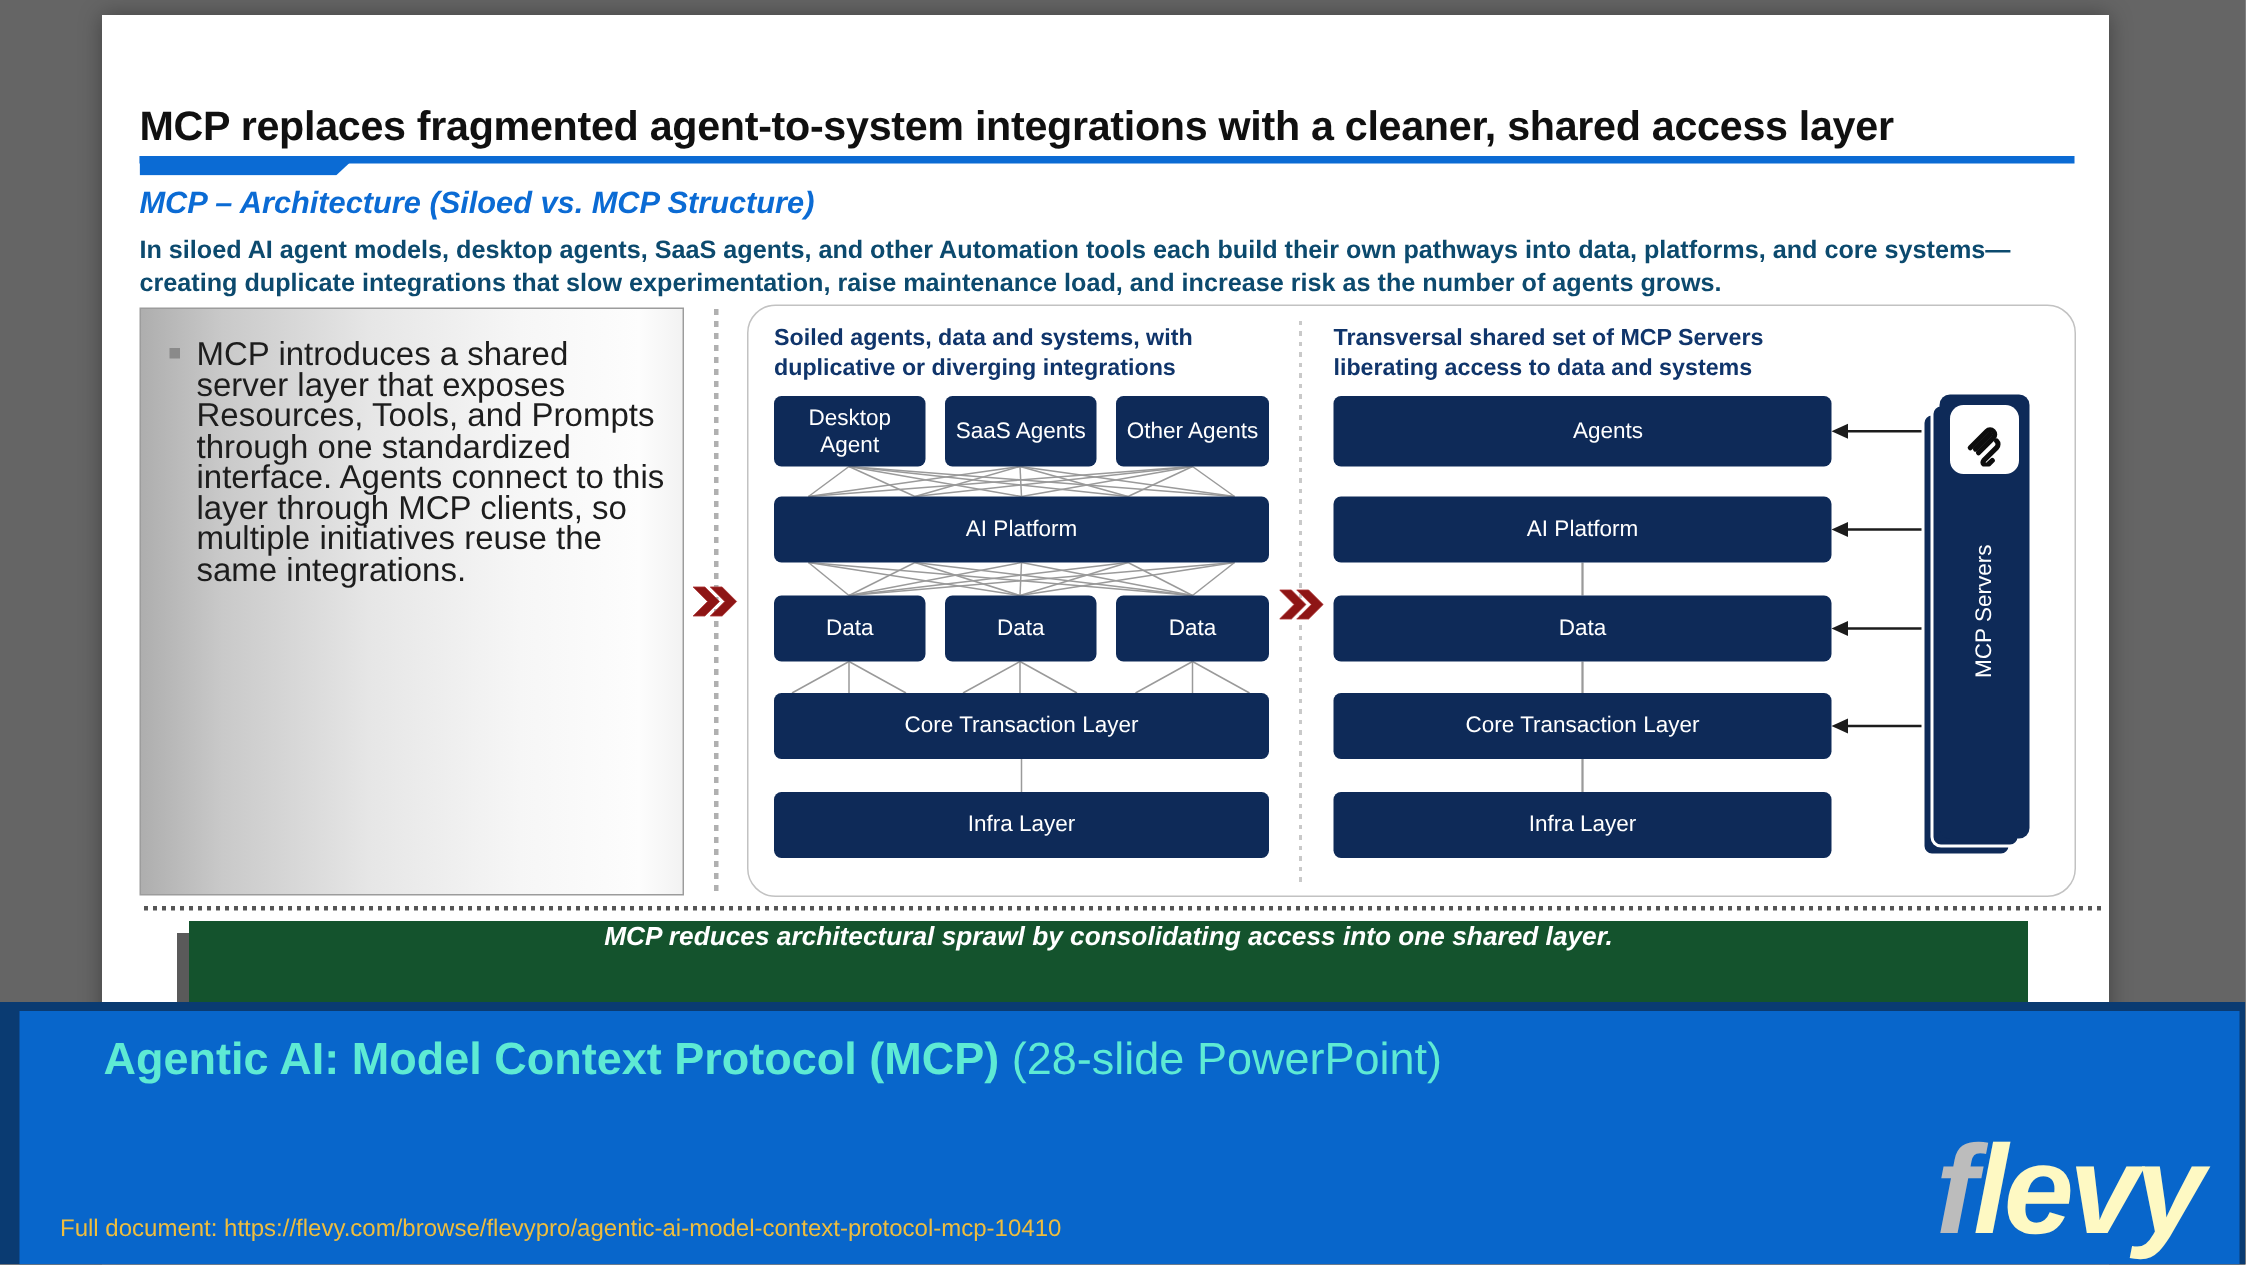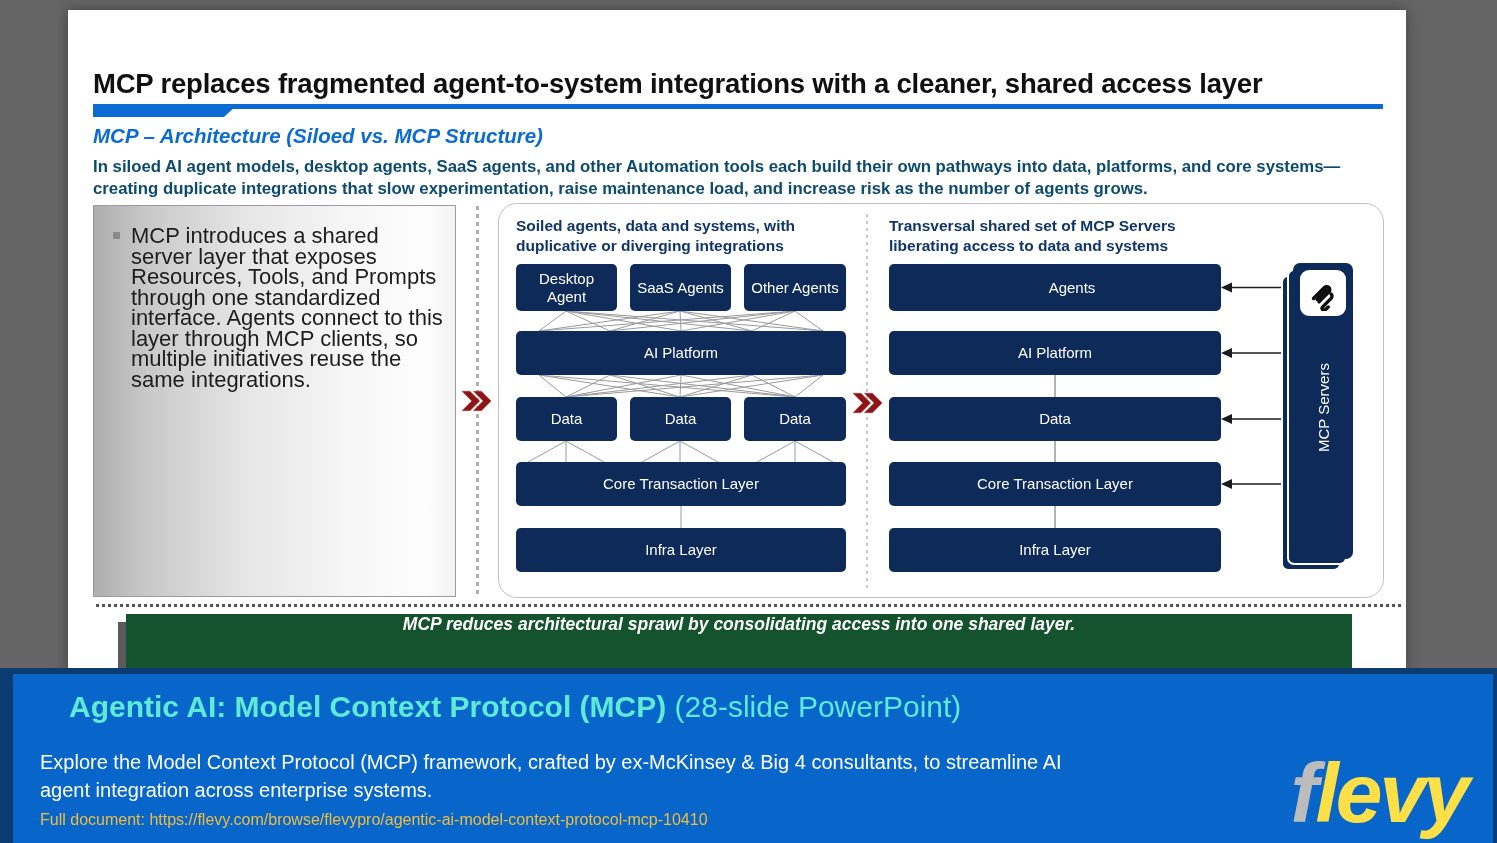--- a/index.html
+++ b/index.html
@@ -55,21 +55,21 @@
   
   .footer{position:absolute;left:0;top:668px;width:1497px;height:175px;background:#0a3b72;}
   .footer-inner{position:absolute;left:13px;top:6px;right:4px;bottom:0;background:#0866cb;}
   .f-title{position:absolute;left:41px;top:16px;color:#5eead4;font-size:30px;margin-left:15px;}
   .f-title .b{font-weight:bold;}
   .f-desc{position:absolute;left:27px;top:74px;width:1030px;color:#fff;font-size:20px;line-height:28px;}
   .f-link{position:absolute;left:27px;top:137px;font-size:16px;color:#eebd3e;}
   .f-link a{color:#eebd3e;text-decoration:none;}
   .f-logo{position:absolute;right:26px;bottom:8px;font-size:84px;font-weight:bold;font-style:italic;letter-spacing:-3px;line-height:1;}
   .f-logo .lf{color:#bcbcbc;}
-  .f-logo .lrest{color:#fde047;}
+  .f-logo .lrest{color:#fef9c3;}
 </style>
 </head>
 <body>
 
 <div id="page">
 
   <div class="slide">
 
     <div class="slide-title">MCP replaces fragmented agent-to-system integrations with a cleaner, shared access layer</div>
 
@@ -202,21 +202,20 @@
     <div class="takeaway">
       <span>MCP reduces architectural sprawl by consolidating access into one shared layer.</span>
     </div>
   </div>
 
   <div class="footer">
     <div class="footer-inner">
       <div class="f-title">
         <span class="b">Agentic AI: Model Context Protocol (MCP)</span><span> (28-slide PowerPoint)</span>
       </div>
-      <div class="f-desc">Explore the Model Context Protocol (MCP) framework, crafted by ex-McKinsey &amp; Big 4 consultants, to streamline AI agent integration across enterprise systems.</div>
       <div class="f-link">
         <span>Full document: </span><a href="#">https://flevy.com/browse/flevypro/agentic-ai-model-context-protocol-mcp-10410</a>
       </div>
       <div class="f-logo">
         <span class="lf">f</span><span class="lrest">levy</span>
       </div>
     </div>
   </div>
 
 </div>

